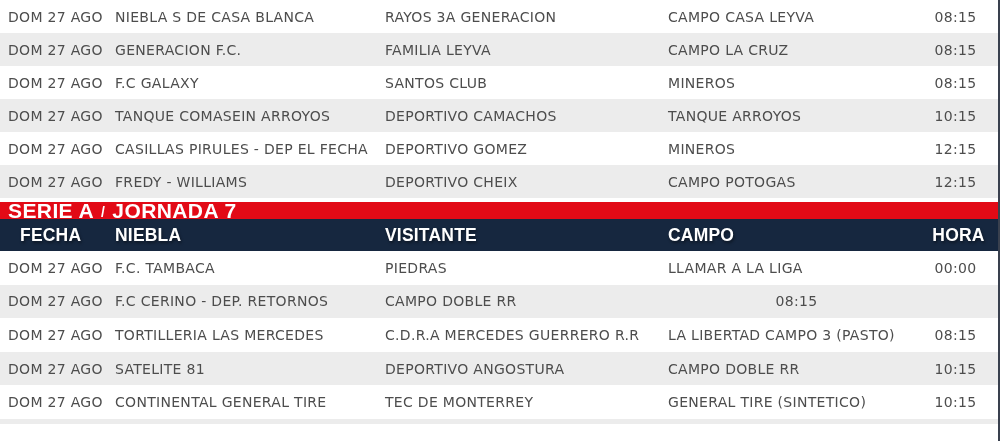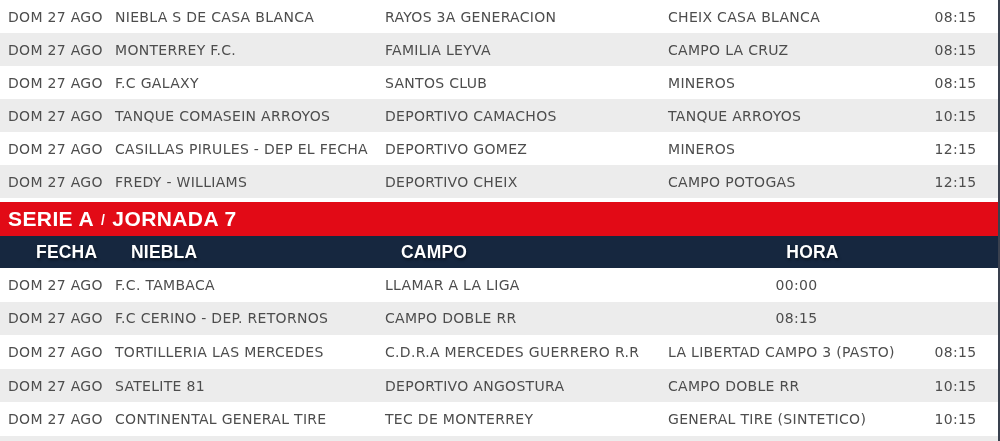--- a/index.html
+++ b/index.html
@@ -22,21 +22,21 @@
     color:#4d4d4d;
     white-space:nowrap;
     background:#fff;
   }
   .row.alt{background:#ececec;}
   .c-hora{text-align:center;}
   .gap{height:4px;background:#fff;}
 
   
   .banner{
-    height:34px;
+    height:17px;
     background:#e20a16;
     color:#fff;
     display:flex;
     align-items:center;
     padding:0 8px;
     font-family:"Liberation Sans",sans-serif;
     font-weight:bold;
     font-size:21px;
     letter-spacing:.4px;
   }
@@ -50,21 +50,21 @@
   
   .row.header{
     height:32px;
     background:#16273f;
     color:#fff;
     font-family:"Liberation Sans",sans-serif;
     font-weight:bold;
     font-size:17.5px;
     letter-spacing:.2px;
     text-shadow:1px 2px 3px rgba(0,0,0,.45);
-    padding:0 24px;
+    padding:0 8px;
   }
   .row.header .c-fecha{padding-left:12px;}
 
   .bottom-rows .row{height:33.6px;}
   .partial-row{height:5px;background:#ececec;}
 
   
   .right-edge{
     position:absolute;right:0;top:0;
     width:2px;height:441px;
@@ -74,26 +74,26 @@
 </head>
 <body>
 
 <div class="page">
 
   <section class="top-rows">
     <div class="row">
       <span class="c-fecha">DOM 27 AGO</span>
       <span class="c-local">NIEBLA S DE CASA BLANCA</span>
       <span class="c-visitante">RAYOS 3A GENERACION</span>
-      <span class="c-campo">CHEIX CASA BLANCA</span>
+      <span class="c-campo">CAMPO CASA LEYVA</span>
       <span class="c-hora">08:15</span>
     </div>
     <div class="row alt">
       <span class="c-fecha">DOM 27 AGO</span>
-      <span class="c-local">MONTERREY F.C.</span>
+      <span class="c-local">GENERACION F.C.</span>
       <span class="c-visitante">FAMILIA LEYVA</span>
       <span class="c-campo">CAMPO LA CRUZ</span>
       <span class="c-hora">08:15</span>
     </div>
     <div class="row">
       <span class="c-fecha">DOM 27 AGO</span>
       <span class="c-local">F.C GALAXY</span>
       <span class="c-visitante">SANTOS CLUB</span>
       <span class="c-campo">MINEROS</span>
       <span class="c-hora">08:15</span>
@@ -125,28 +125,30 @@
 
   <div class="banner">
     <span>SERIE A</span>
     <span class="sep">/</span>
     <span>JORNADA 7</span>
   </div>
 
   <div class="row header">
     <span class="c-fecha">FECHA</span>
     <span class="c-local">NIEBLA</span>
+    <span class="c-visitante">VISITANTE</span>
     <span class="c-campo">CAMPO</span>
     <span class="c-hora">HORA</span>
   </div>
 
   <section class="bottom-rows">
     <div class="row">
       <span class="c-fecha">DOM 27 AGO</span>
       <span class="c-local">F.C. TAMBACA</span>
+      <span class="c-visitante">PIEDRAS</span>
       <span class="c-campo">LLAMAR A LA LIGA</span>
       <span class="c-hora">00:00</span>
     </div>
     <div class="row alt">
       <span class="c-fecha">DOM 27 AGO</span>
       <span class="c-local">F.C CERINO - DEP. RETORNOS</span>
       <span class="c-campo">CAMPO DOBLE RR</span>
       <span class="c-hora">08:15</span>
     </div>
     <div class="row">

